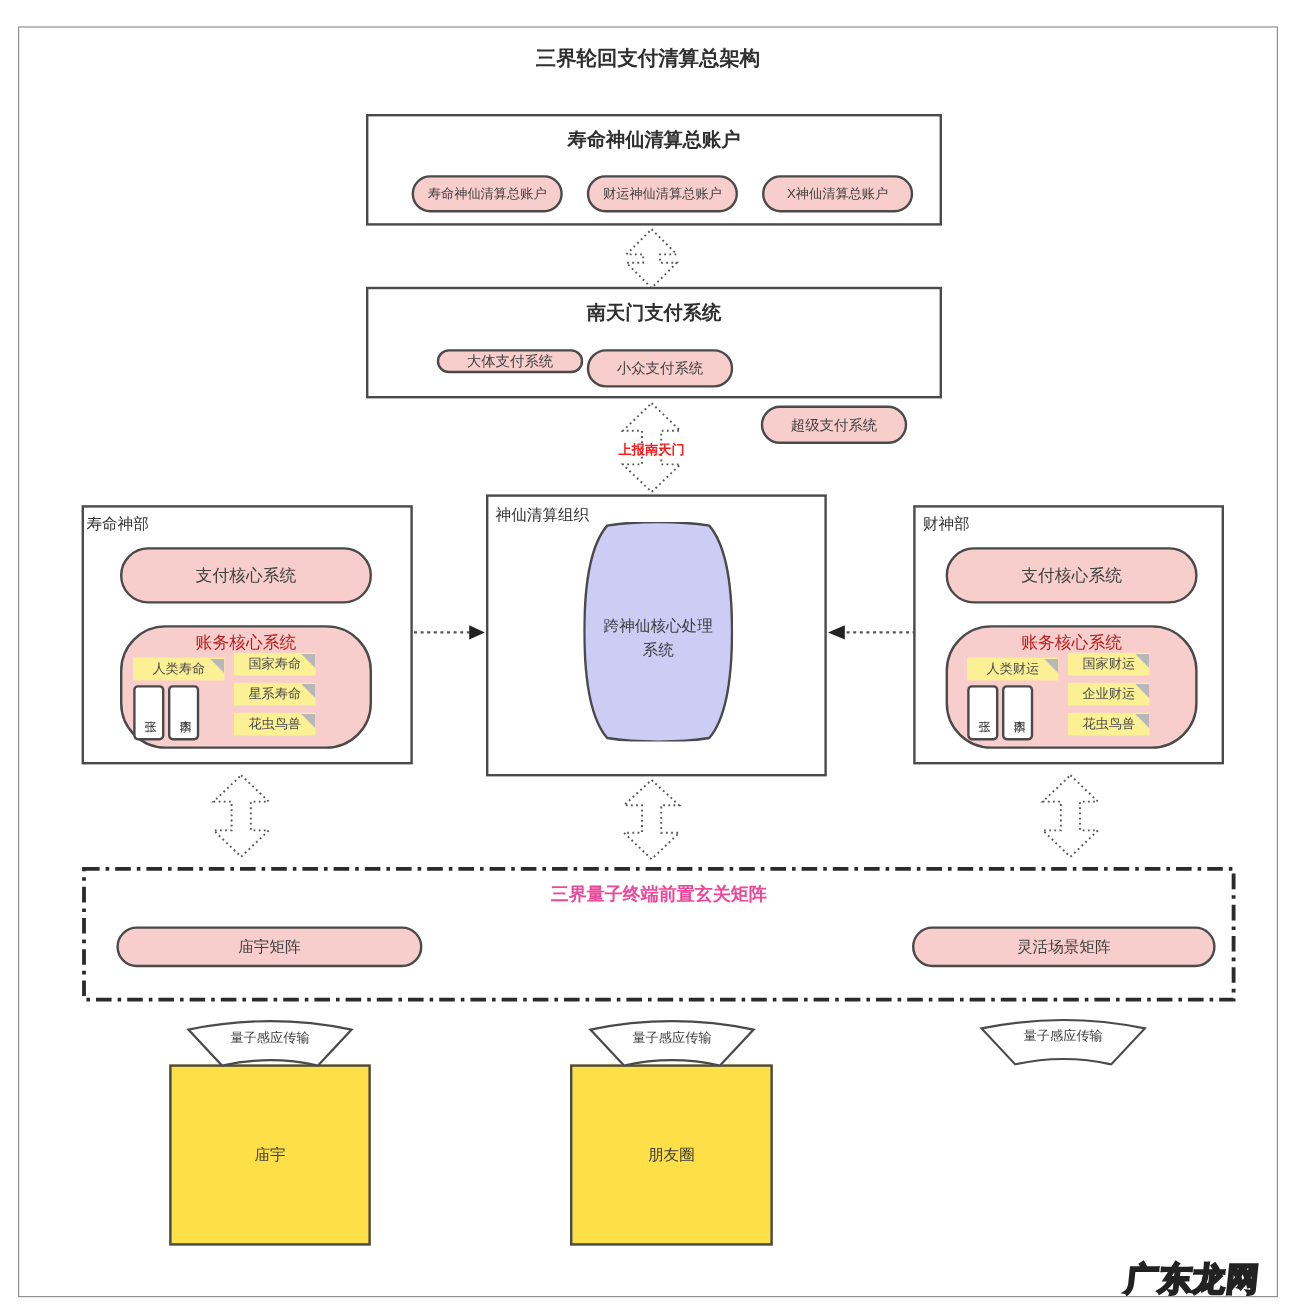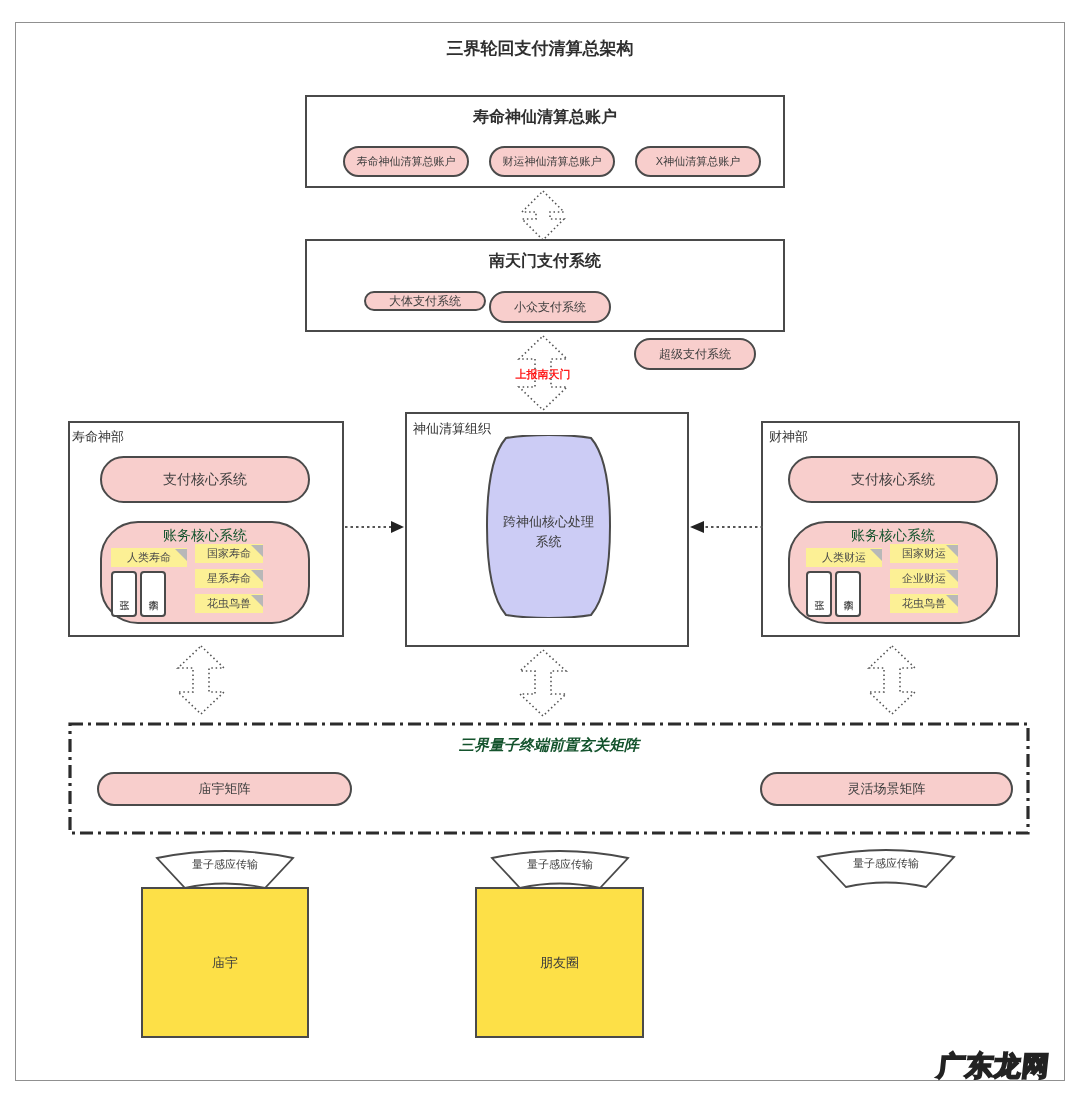--- a/index.html
+++ b/index.html
@@ -8,36 +8,36 @@
           font-family:"Liberation Sans", sans-serif; color:#333; overflow:hidden; }
   .abs { position:absolute; }
   .frame { border:1px solid #909090; }
   .title-main { font-size:17px; font-weight:bold; text-align:center; color:#2f2f2f; }
   .box { background:#fff; border:2px solid #4a4a4a; }
   .box-title { font-size:16px; font-weight:bold; text-align:center; color:#2f2f2f; }
   .pill { background:#f8cecc; border:2px solid #4a4a4a; border-radius:999px;
           display:flex; align-items:center; justify-content:center; color:#3f3f3f; }
   .dept-label { font-size:13px; color:#333; }
   .round-container { background:#f8cecc; border:2px solid #4a4a4a; border-radius:38px; }
-  .rc-title { font-size:14px; text-align:center; color:#14532d; }
+  .rc-title { font-size:14px; text-align:center; color:#b91c1c; }
   .note { background:#fcf095; display:flex; align-items:center; justify-content:center;
           font-size:11px; color:#4a4a4a; }
   .fold { position:absolute; top:1px; right:0; width:12px; height:12px; background:#b8b8b8;
           clip-path:polygon(0 0,100% 0,100% 100%); }
   .vcard { background:#fff; border:2px solid #4a4a4a; border-radius:4px;
            display:flex; align-items:center; justify-content:center;
            writing-mode:vertical-rl; text-orientation:upright; font-size:10px; color:#444;
            letter-spacing:2px; }
   .green-box { background:#fde047; border:2px solid #4a4a4a;
                display:flex; align-items:center; justify-content:center;
                font-size:13px; color:#3c3c3c; }
   .fan-label { position:absolute; width:100%; text-align:center; top:9px;
                font-size:11px; color:#3c3c3c; }
   .red-label { font-size:11px; font-weight:bold; color:#ff1a1a; text-align:center; }
-  .matrix-title { font-size:15px; font-weight:bold; text-align:center; color:#14532d;font-style:italic; }
+  .matrix-title { font-size:15px; font-weight:bold; text-align:center; color:#ec4899; }
   .wm { font-size:27px; font-weight:900; color:#fff; -webkit-text-stroke:2px #222;
         text-shadow:0 0 3px #fff; transform:skewX(-6deg); letter-spacing:1px; }
 </style>
 </head>
 <body>
 
 <div class="page">
 
   <div class="abs frame" style="left:15px;top:22px;width:1050px;height:1059px;"></div>
 

